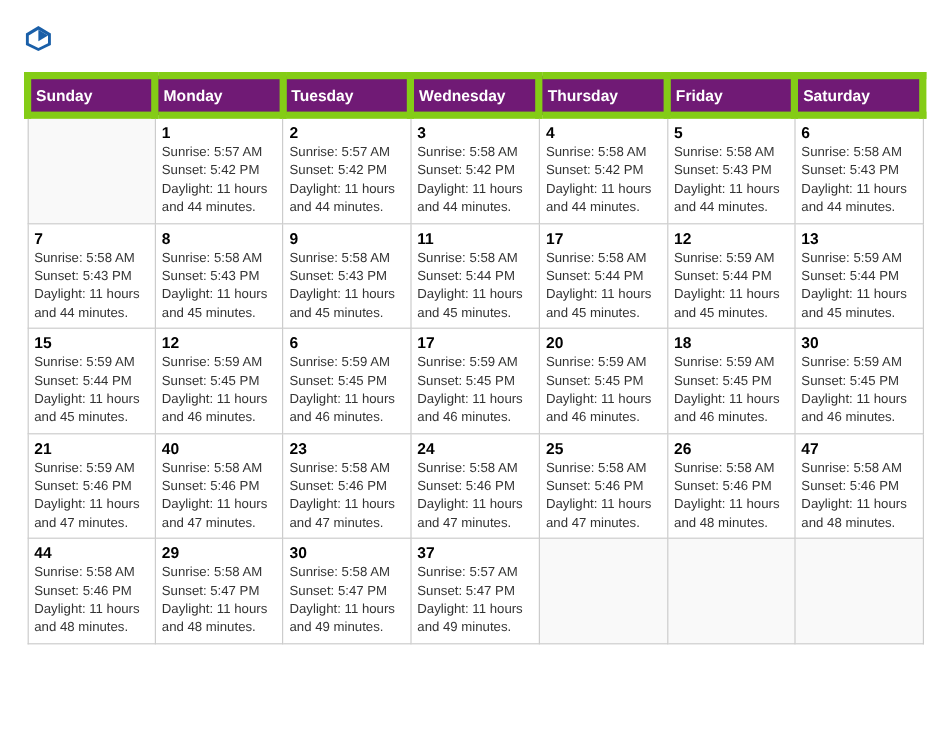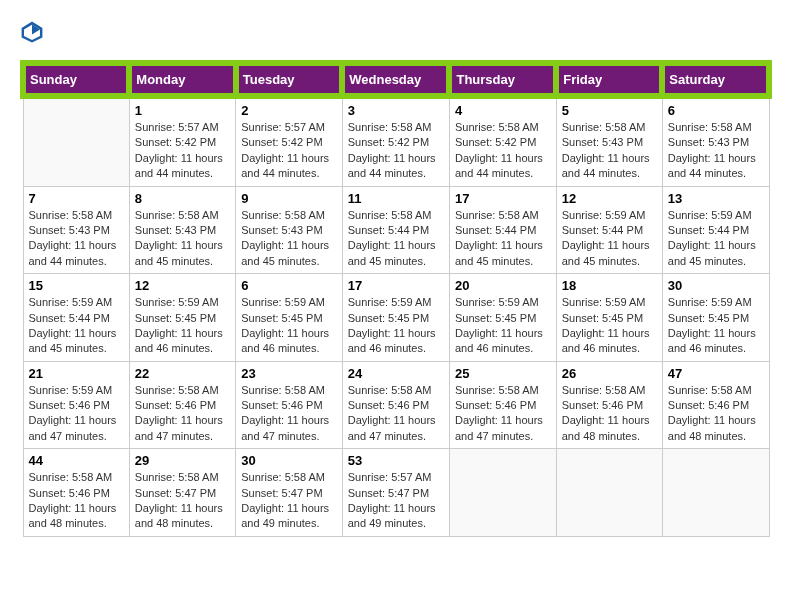--- a/index.html
+++ b/index.html
@@ -204,21 +204,21 @@
           <span class="day-num">30</span>
           <div class="day-info">Sunrise: 5:59 AM<br>Sunset: 5:45 PM<br>Daylight: 11 hours<br>and 46 minutes.</div>
         </td>
       </tr>
       <tr>
         <td>
           <span class="day-num">21</span>
           <div class="day-info">Sunrise: 5:59 AM<br>Sunset: 5:46 PM<br>Daylight: 11 hours<br>and 47 minutes.</div>
         </td>
         <td>
-          <span class="day-num">22</span>
+          <span class="day-num">40</span>
           <div class="day-info">Sunrise: 5:58 AM<br>Sunset: 5:46 PM<br>Daylight: 11 hours<br>and 47 minutes.</div>
         </td>
         <td>
           <span class="day-num">23</span>
           <div class="day-info">Sunrise: 5:58 AM<br>Sunset: 5:46 PM<br>Daylight: 11 hours<br>and 47 minutes.</div>
         </td>
         <td>
           <span class="day-num">24</span>
           <div class="day-info">Sunrise: 5:58 AM<br>Sunset: 5:46 PM<br>Daylight: 11 hours<br>and 47 minutes.</div>
         </td>
@@ -242,21 +242,21 @@
         </td>
         <td>
           <span class="day-num">29</span>
           <div class="day-info">Sunrise: 5:58 AM<br>Sunset: 5:47 PM<br>Daylight: 11 hours<br>and 48 minutes.</div>
         </td>
         <td>
           <span class="day-num">30</span>
           <div class="day-info">Sunrise: 5:58 AM<br>Sunset: 5:47 PM<br>Daylight: 11 hours<br>and 49 minutes.</div>
         </td>
         <td>
-          <span class="day-num">53</span>
+          <span class="day-num">37</span>
           <div class="day-info">Sunrise: 5:57 AM<br>Sunset: 5:47 PM<br>Daylight: 11 hours<br>and 49 minutes.</div>
         </td>
         <td class="empty"></td>
         <td class="empty"></td>
         <td class="empty"></td>
       </tr>
     </tbody>
 </table>
 
 </body></html>

